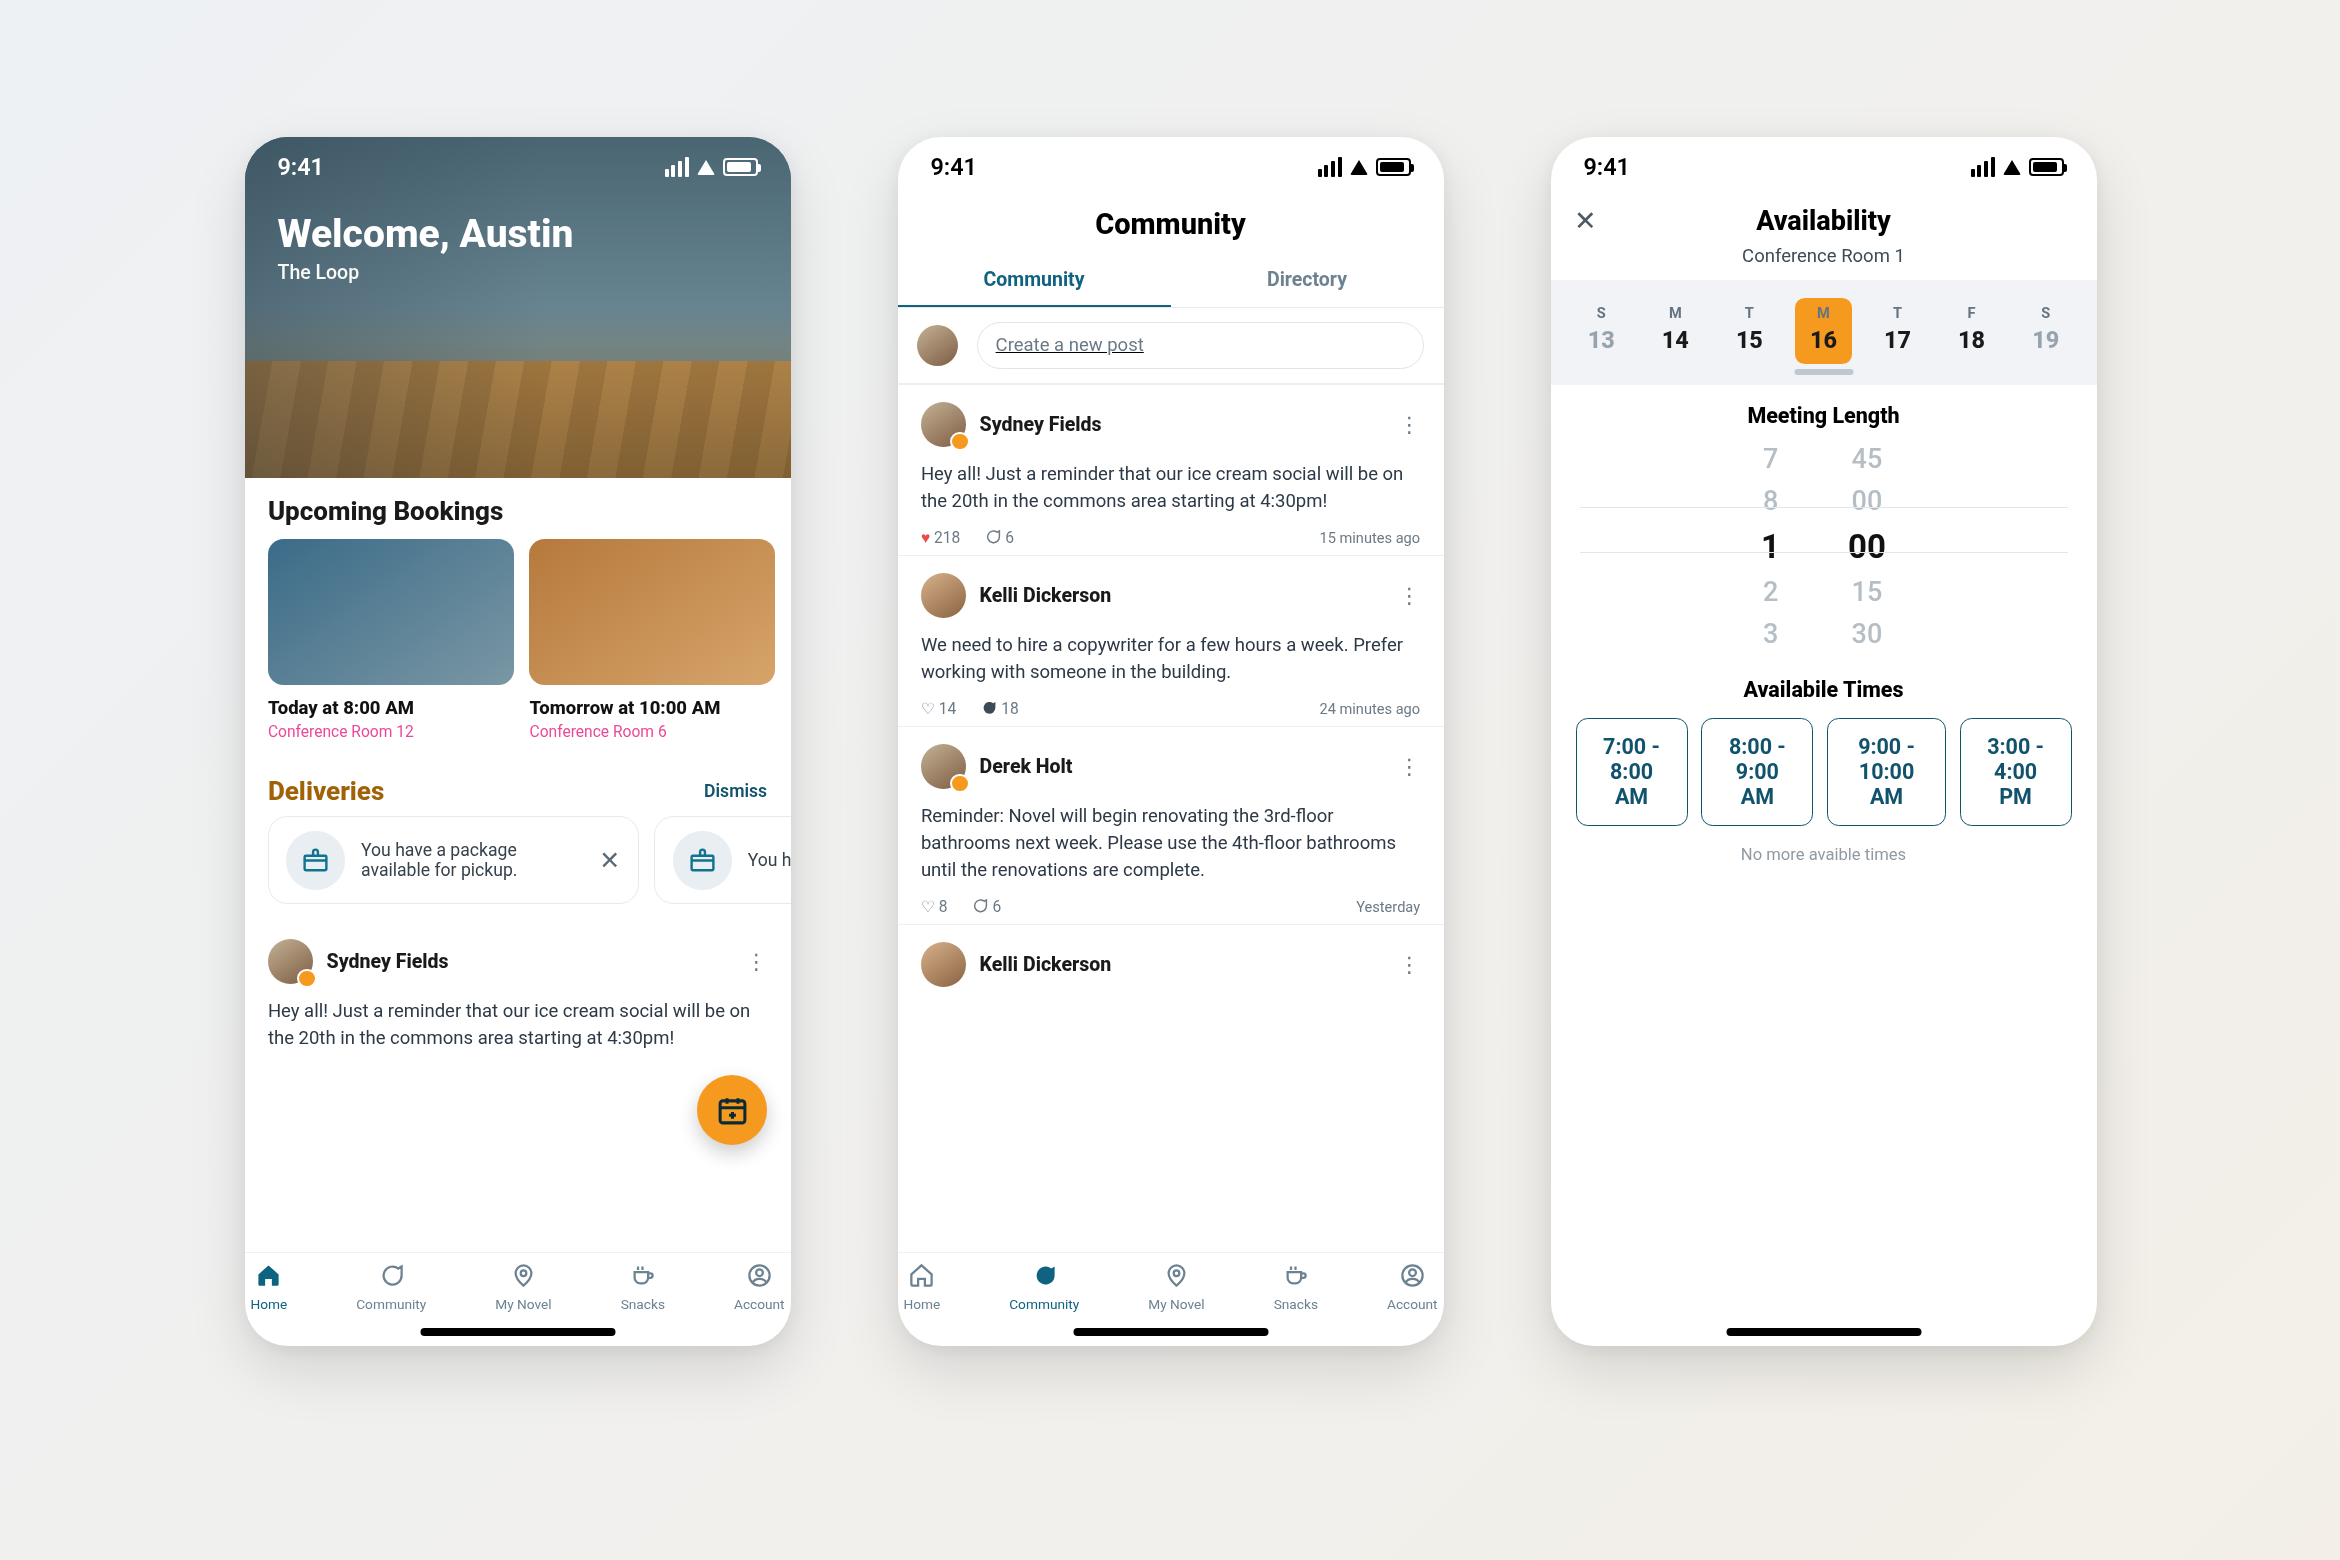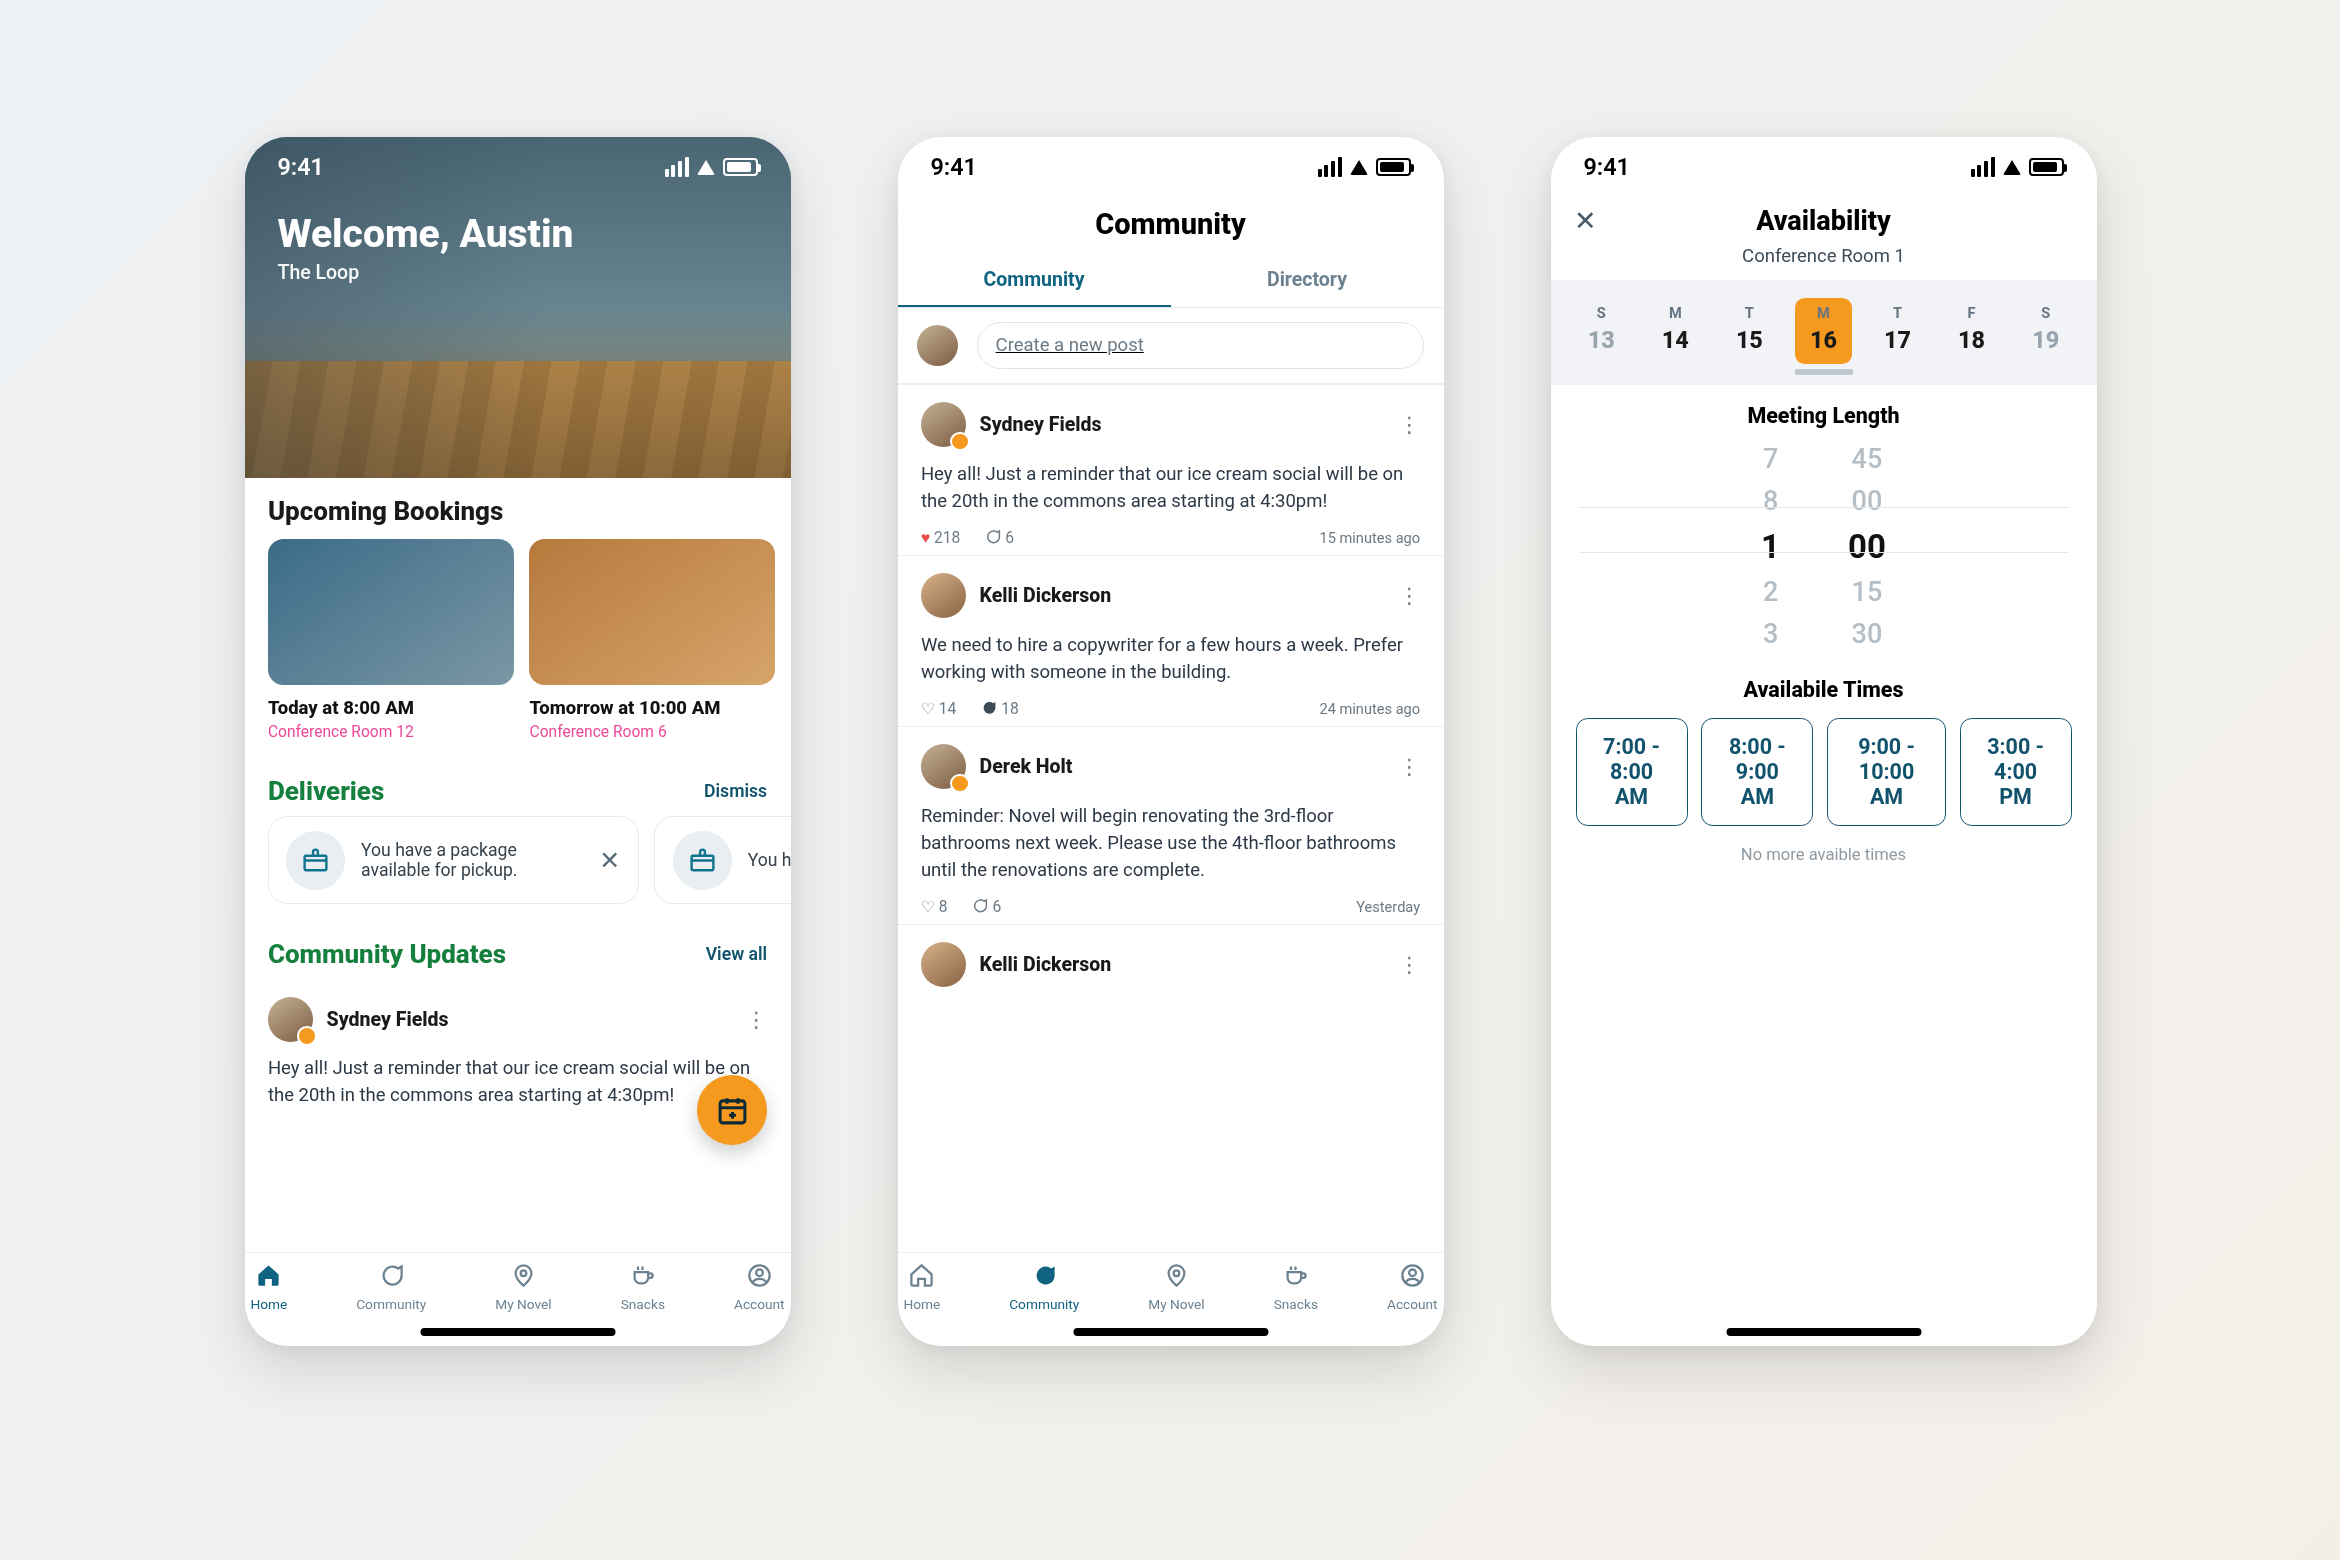--- a/index.html
+++ b/index.html
@@ -89,21 +89,21 @@
   .booking-card { width: 246px; min-width:246px; }
   .booking-thumb {
     width:100%; height:146px; border-radius:15.6px;
     background:linear-gradient(145deg,#3b6b88,#7a97a4); position:relative; overflow:hidden;
   }
   .booking-thumb.orange { background: linear-gradient(145deg,#b6793c,#d6a46a); }
   .booking-when { font-size:18.5px; font-weight:800; margin-top:11.7px; color:#111; }
   .booking-room { font-size:15.6px; color:#ec4899; margin-top:3.9px; }
 
   .section-head { display:flex; align-items:center; justify-content:space-between; padding: 17.6px 23.4px 9.8px; }
-  .section-head h2 { font-size:26px; font-weight:800; color:#15803d; }
+  .section-head h2 { font-size:26px; font-weight:800; color:#a16207; }
   .section-link { font-size:17.6px; font-weight:600; color:#11536d; }
 
   .delivery-card {
     display:flex; align-items:center; gap:15.6px; width: 371px; min-width:371px;
     border:1px solid #e6eaed; border-radius:19.5px; padding:13.7px 17.6px; font-size:17.6px; color:#36424c;
   }
   .delivery-icon {
     width:59px; height:59px; border-radius:29px; background:#e8eef2; display:flex; align-items:center; justify-content:center; color:#10738f;
   }
   .delivery-card .x { margin-left:auto; color:#5a6b78; font-size:25px; }
@@ -246,24 +246,20 @@
         <div class="delivery-icon">
           <svg width="29" height="29" viewBox="0 0 24 24" fill="none" stroke="currentColor" stroke-width="2">
               <rect x="3" y="8" width="18" height="12" rx="1"></rect>
               <path d="M3 12h18M10 8V5a2 2 0 0 1 4 0v3"></path>
             </svg>
         </div>
         <span>You have a package avail</span>
       </div>
     </div>
 
-    <div class="section-head">
-      <h2>Community Updates</h2>
-      <span class="section-link">View all</span>
-    </div>
 
     <div class="post" style="border-top:none">
       <div class="post-head">
         <div class="avatar">
             <div class="badge"></div>
           </div>
         <span class="post-name">Sydney Fields</span>
         <span class="post-menu">⋮</span>
       </div>
       <div class="post-body">Hey all! Just a reminder that our ice cream social will be on the 20th in the commons area starting at 4:30pm!</div>

